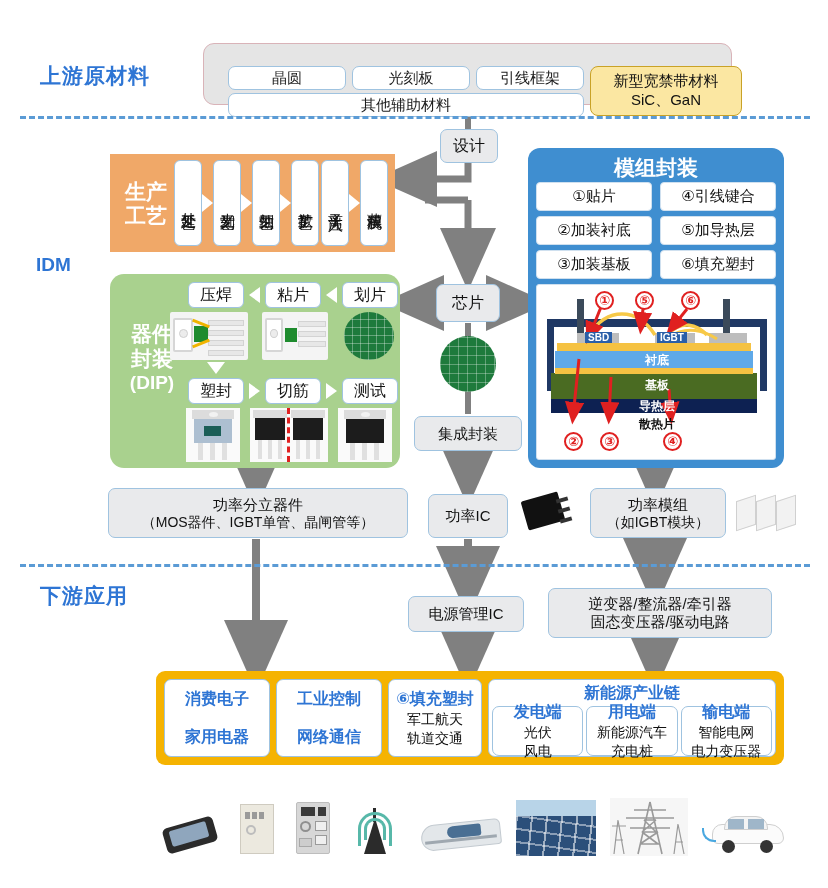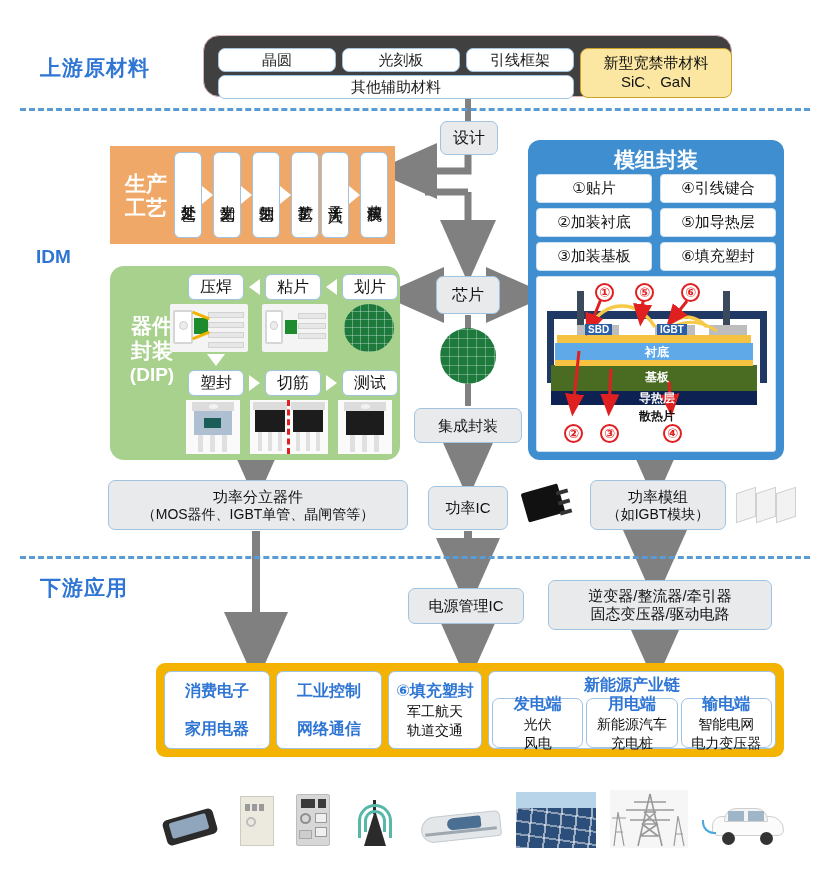--- a/index.html
+++ b/index.html
@@ -3,21 +3,21 @@
 <meta charset="utf-8">
 <style>
   * { box-sizing: border-box; margin:0; padding:0; }
   body {
     width: 828px; height: 888px;
     background: #ffffff;
     font-family: "Liberation Sans", "DejaVu Sans", sans-serif;
     position: relative;
     overflow: hidden;
   }
-  #canvas { position:absolute; left:0; top:8px; width:828px; height:696px; }
+  #canvas { position:absolute; left:0; top:16px; width:828px; height:696px; }
 
   .abs { position: absolute; }
 
   
   .wbox {
     background:#ffffff;
     border:1.5px solid #9fc3e0;
     border-radius:7px;
     display:flex; align-items:center; justify-content:center;
     text-align:center;
@@ -48,24 +48,24 @@
   }
 
   
   .dashline{
     border-top:3px dashed #5b9bd5;
     height:0;
   }
 
   
   .pink-wrap{
-    background:#404040;
+    background:#e5e5e5;
     border:1.5px solid #d9b3b8;
-    border-radius:16px;
-    padding:10px;
+    border-radius:11px;
+    padding:20px;
   }
   .yellowbox{
     background:#fbe7a2;
     border:1.5px solid #c9a227;
     border-radius:8px;
     display:flex; flex-direction:column;
     align-items:center; justify-content:center;
     font-size:15px; color:#111; line-height:1.25;
   }
 

